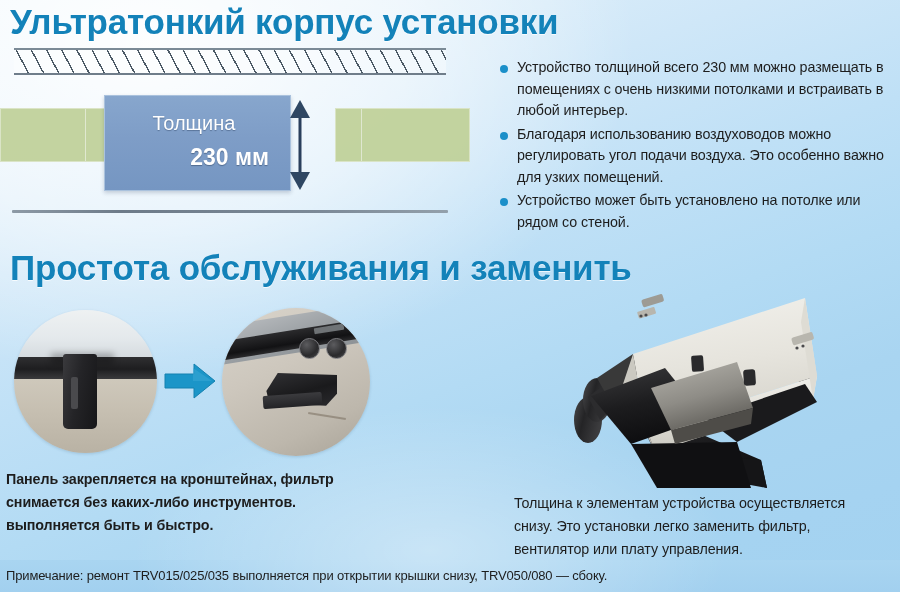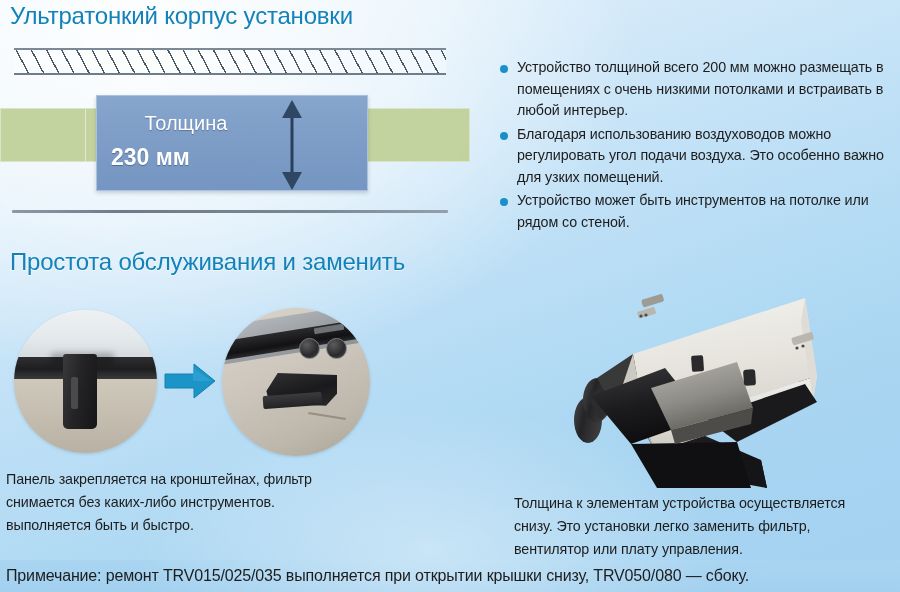--- a/index.html
+++ b/index.html
@@ -45,22 +45,22 @@
     background: radial-gradient(ellipse at 50% 50%, rgba(255,255,255,0.38) 0%, rgba(255,255,255,0) 68%);
     pointer-events: none;
     z-index: 0;
   }
 
   .layer { position: relative; z-index: 2; }
 
   
   .heading {
     position: absolute;
-    font-size: 24px;
-    font-weight: normal;
+    font-size: 35px;
+    font-weight: bold;
     color: #1382b9;
     letter-spacing: -0.2px;
     white-space: nowrap;
     text-shadow: 0 1px 0 rgba(255,255,255,0.75);
   }
   #heading-1 { left: 10px; top: 2px; }
   #heading-2 { left: 10px; top: 248px; }
 
   
   #diagram {
@@ -109,42 +109,42 @@
     top: 0; bottom: 0;
     width: 1px;
     background: #dfe7cd;
   }
   #duct-left .duct-seam  { right: 33px; }
   #duct-right .duct-seam { left: 25px; }
 
   
   #unit-box {
     position: absolute;
-    left: 96px; top: 53px;
-    width: 272px; height: 96px;
+    left: 104px; top: 53px;
+    width: 187px; height: 96px;
     background: linear-gradient(180deg, #87a6cd 0%, #7e9dc7 45%, #7596c2 100%);
     border: 1px solid #aac2dd;
     box-sizing: border-box;
     box-shadow: 0 2px 4px rgba(40,60,90,0.22);
   }
   #unit-label {
     position: absolute;
     left: 14px; top: 14px;
     width: 150px;
     text-align: center;
     color: #ffffff;
     font-size: 20px;
     line-height: 26px;
     text-shadow: 0 1px 1px rgba(30,50,80,0.40);
   }
   #unit-value {
     position: absolute;
     left: 14px; top: 47px;
     width: 150px;
-    text-align: left;
+    text-align: right;
     color: #ffffff;
     font-size: 23px;
     font-weight: bold;
     line-height: 28px;
     text-shadow: 0 1px 1px rgba(30,50,80,0.45);
   }
   
   #thickness-arrow {
     position: absolute;
     left: 180px; top: 4px;
@@ -280,20 +280,21 @@
 
   
   #caption-left {
     position: absolute;
     left: 6px; top: 468px;
     width: 420px;
     font-size: 14.3px;
     line-height: 23px;
     color: #1d1d1d;
     letter-spacing: -0.1px;
+    font-weight: bold;
   }
   #caption-right {
     position: absolute;
     left: 514px; top: 492px;
     width: 380px;
     font-size: 14.3px;
     line-height: 23px;
     color: #1d1d1d;
     letter-spacing: -0.1px;
   }
@@ -302,21 +303,21 @@
   
   #footnote-strip {
     position: absolute;
     left: 0; top: 560px;
     width: 900px; height: 32px;
     background: linear-gradient(180deg, #a9d5f1 0%, #a2d0ef 100%);
   }
   #footnote {
     position: absolute;
     left: 6px; top: 566px;
-    font-size: 16px;
+    font-size: 13px;
     line-height: 20px;
     color: #1d1d1d;
     letter-spacing: -0.15px;
     white-space: nowrap;
   }
 </style>
 </head>
 <body>
 
 <div id="slide">
@@ -344,29 +345,29 @@
         <polygon points="15,90 25,72 5,72" fill="#2f4763"></polygon>
       </svg>
     </div>
 
     <div id="floor-line"></div>
   </div>
 
   <div id="bullets" class="layer">
     <div class="bullet-row">
       <span class="bullet-dot"></span>
-      <span class="bullet-text">Устройство толщиной всего 200 мм можно размещать в помещениях с очень низкими потолками и встраивать в любой интерьер.</span>
+      <span class="bullet-text">Устройство толщиной всего 230 мм можно размещать в помещениях с очень низкими потолками и встраивать в любой интерьер.</span>
     </div>
     <div class="bullet-row">
       <span class="bullet-dot"></span>
       <span class="bullet-text">Благодаря использованию воздуховодов можно регулировать угол подачи воздуха. Это особенно важно для узких помещений.</span>
     </div>
     <div class="bullet-row">
       <span class="bullet-dot"></span>
-      <span class="bullet-text">Устройство может быть инструментов на потолке или рядом со стеной.</span>
+      <span class="bullet-text">Устройство может быть установлено на потолке или рядом со стеной.</span>
     </div>
   </div>
 
   <div class="heading layer" id="heading-2">Простота обслуживания и заменить</div>
 
   <div id="photo-left" class="layer">
     <div class="ph pl-wall"></div>
     <div class="ph pl-panel"></div>
     <div class="ph pl-darkband"></div>
     <div class="ph pl-shadow"></div>

